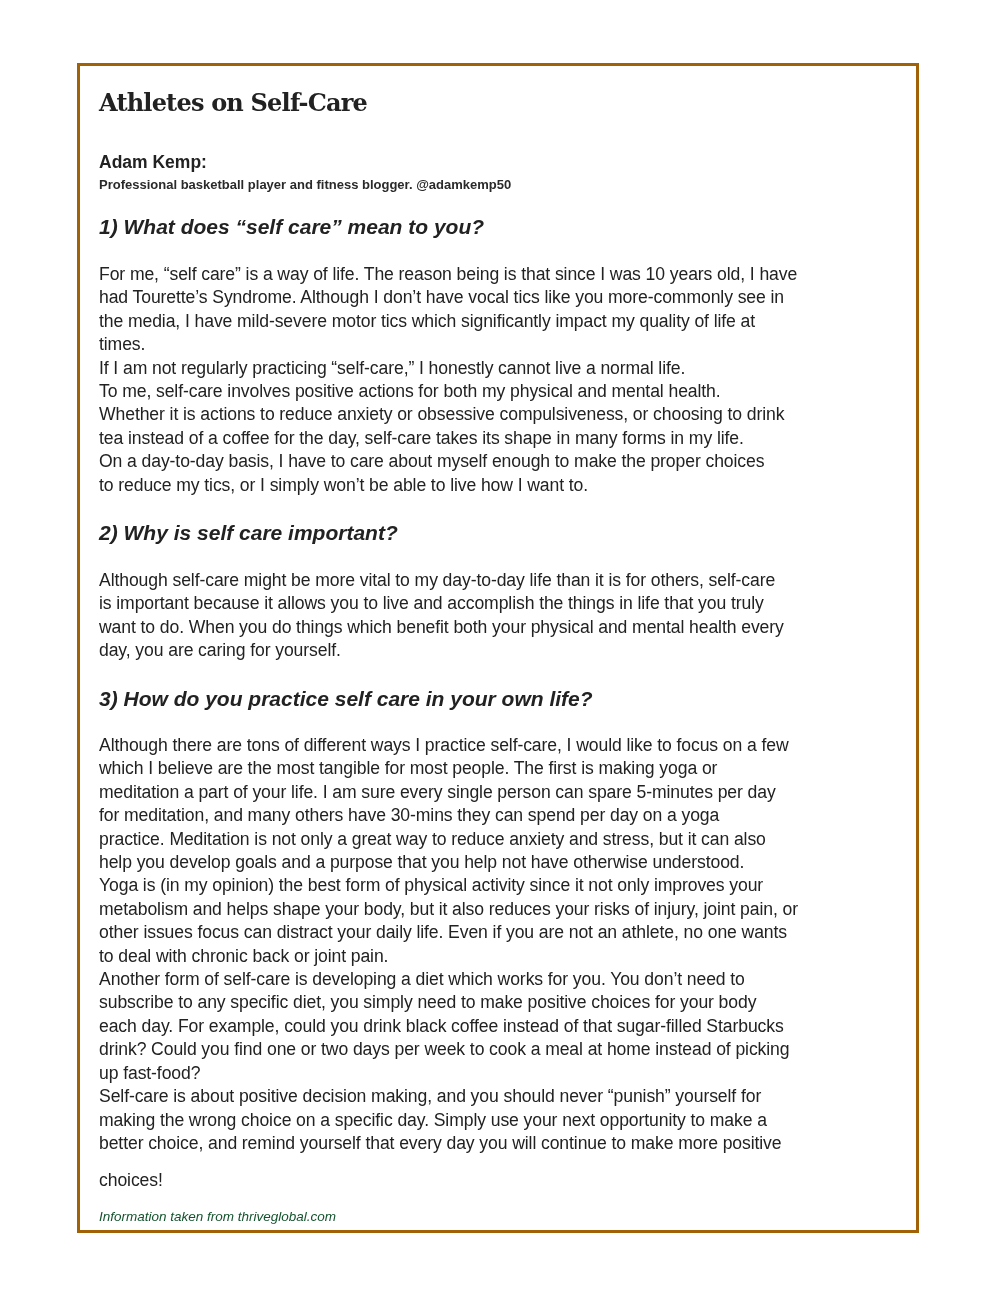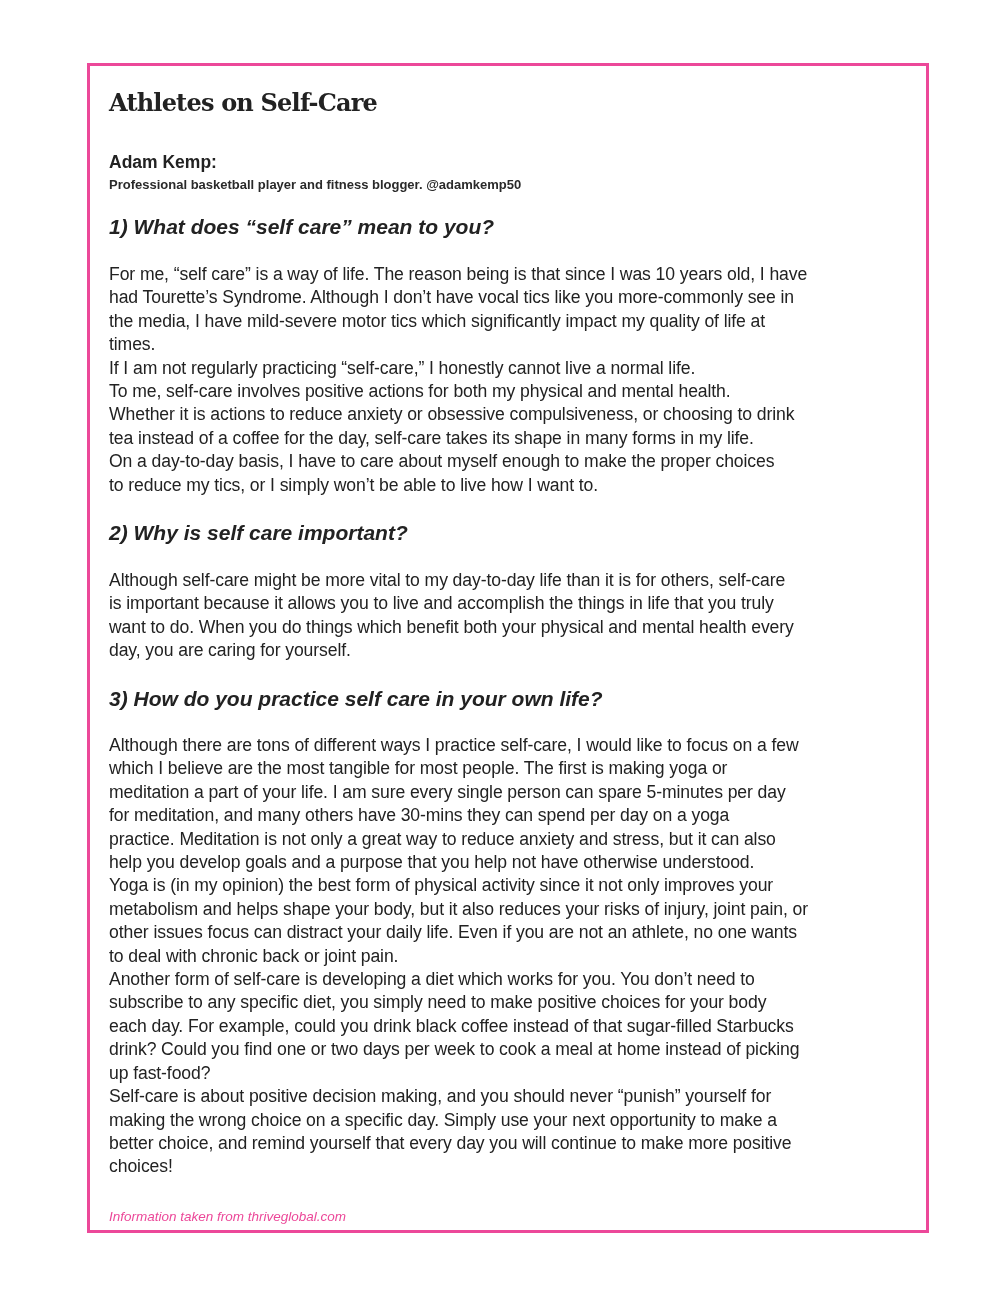--- a/index.html
+++ b/index.html
@@ -10,25 +10,25 @@
   body {
     width: 1000px;
     height: 1294px;
     position: relative;
     overflow: hidden;
     color: #222222;
     font-family: "Liberation Sans", sans-serif;
   }
   .frame {
     position: absolute;
-    left: 87px;
+    left: 77px;
     top: 63px;
     width: 836px;
     height: 1164px;
-    border: 3px solid #ec4899;
+    border: 3px solid #a16207;
     box-sizing: content-box;
   }
   .content {
     position: absolute;
     left: 19px;
     top: 0;
     right: 10px;
   }
   .title {
     position: absolute;
@@ -84,21 +84,21 @@
     white-space: nowrap;
     color: #222222;
     letter-spacing: -0.1px;
   }
   .footer {
     position: absolute;
     top: 1143px;
     left: 0;
     font-size: 13.5px;
     font-style: italic;
-    color: #ec4899;
+    color: #14532d;
     white-space: nowrap;
   }
 </style>
 </head>
 <body>
 
 <div class="frame">
   <div class="content">
 
     <h1 class="title">Athletes on Self-Care</h1>
@@ -141,19 +141,19 @@
       <span class="line">other issues focus can distract your daily life. Even if you are not an athlete, no one wants</span>
       <span class="line">to deal with chronic back or joint pain.</span>
       <span class="line">Another form of self-care is developing a diet which works for you. You don’t need to</span>
       <span class="line">subscribe to any specific diet, you simply need to make positive choices for your body</span>
       <span class="line">each day. For example, could you drink black coffee instead of that sugar-filled Starbucks</span>
       <span class="line">drink? Could you find one or two days per week to cook a meal at home instead of picking</span>
       <span class="line">up fast-food?</span>
       <span class="line">Self-care is about positive decision making, and you should never “punish” yourself for</span>
       <span class="line">making the wrong choice on a specific day. Simply use your next opportunity to make a</span>
       <span class="line">better choice, and remind yourself that every day you will continue to make more positive</span>
-      <span class="line" style="margin-top:0">choices!</span>
+      <span class="line" style="margin-top:14px">choices!</span>
     </div>
 
     <div class="footer">Information taken from thriveglobal.com</div>
 
   </div>
 </div>
 
 </body></html>

